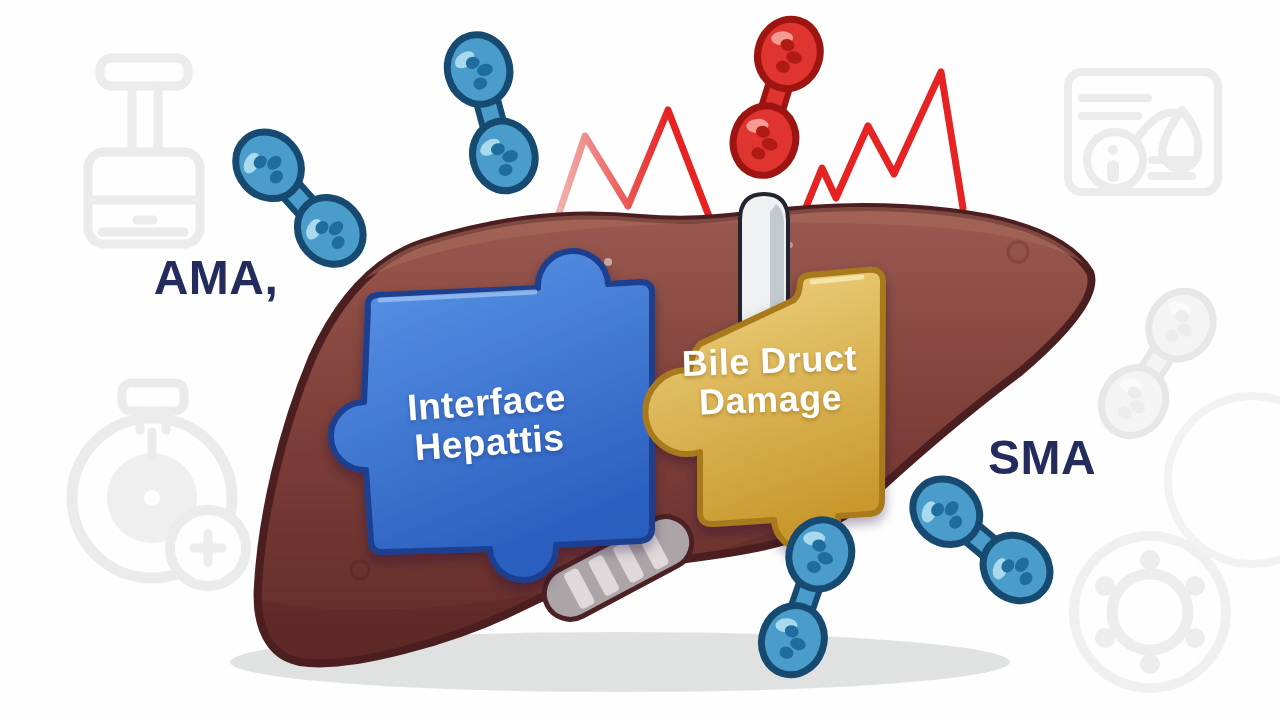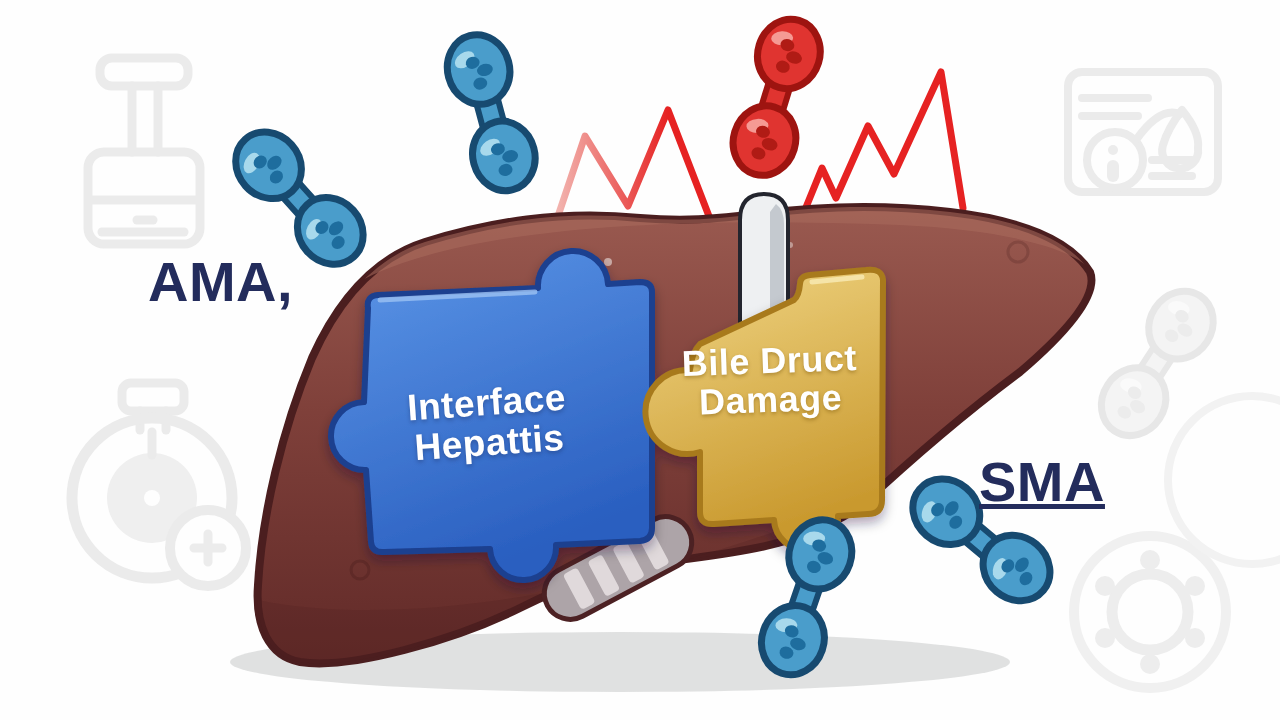--- a/index.html
+++ b/index.html
@@ -2,23 +2,23 @@
 <html style="--label-color: #232c5c;"><head>
 <meta charset="utf-8">
 <style>
   html,body{margin:0;padding:0;}
   body{width:1280px;height:720px;overflow:hidden;background:#fefefe;
        font-family:"Liberation Sans", sans-serif;}
   .stage{position:relative;width:1280px;height:720px;background:#fefefe;}
   svg.art{position:absolute;left:0;top:0;}
   .txt{position:absolute;font-weight:700;text-align:center;line-height:1.08;
        letter-spacing:.5px;user-select:none;}
-  .label-navy{color:var(--label-color,#232c5c);font-size:56px;}
+  .label-navy{color:var(--label-color,#232c5c);font-size:48px;}
   #label-ama{left:148px;top:252px;width:136px;}
-  #label-sma{left:972px;top:452px;width:140px;text-decoration:underline;}
+  #label-sma{left:972px;top:432px;width:140px;}
   .puzzle-txt{color:#ffffff;text-shadow:0 2px 4px rgba(20,30,70,.35);}
   #blue-label{left:360px;top:383px;width:256px;font-size:37px;transform:rotate(-4deg);}
   #gold-label{left:648px;top:342px;width:244px;font-size:36px;transform:rotate(-2deg);
               text-shadow:0 2px 4px rgba(120,85,10,.45);}
 </style>
 </head>
 <body>
 
 <div class="stage">
 

